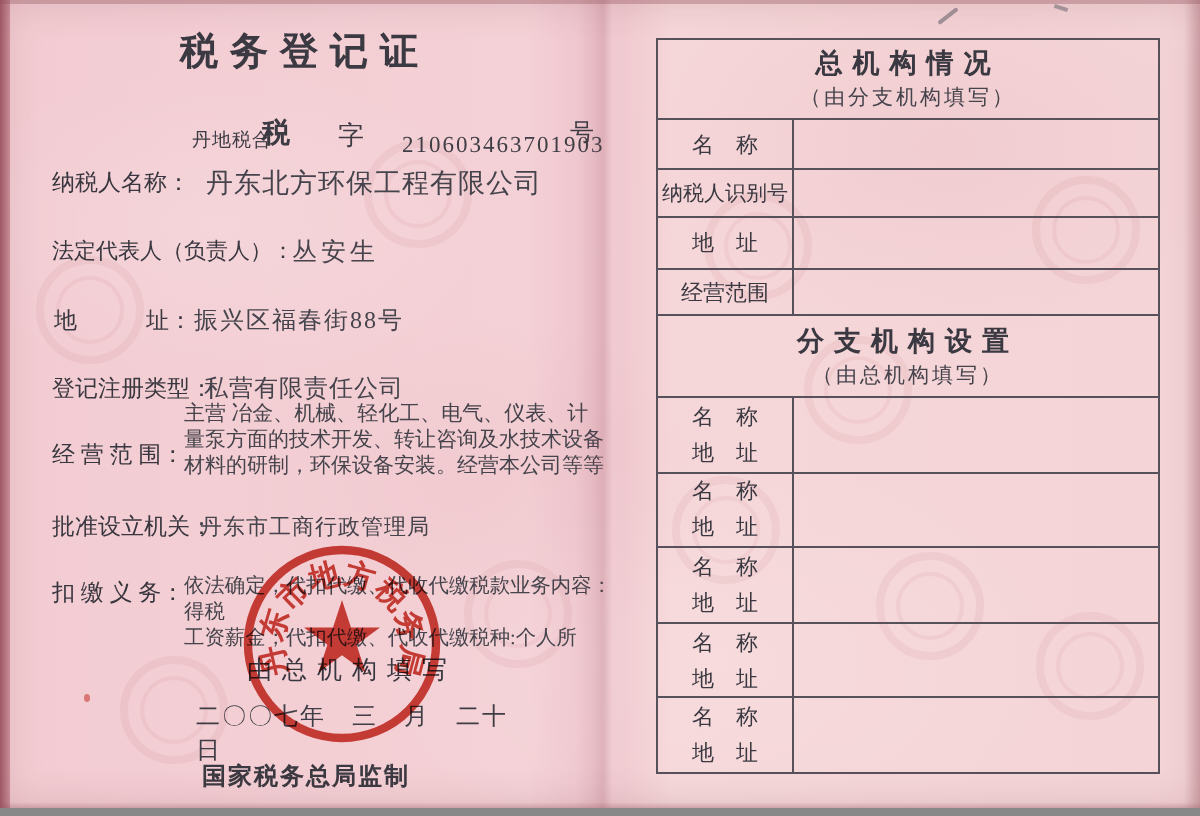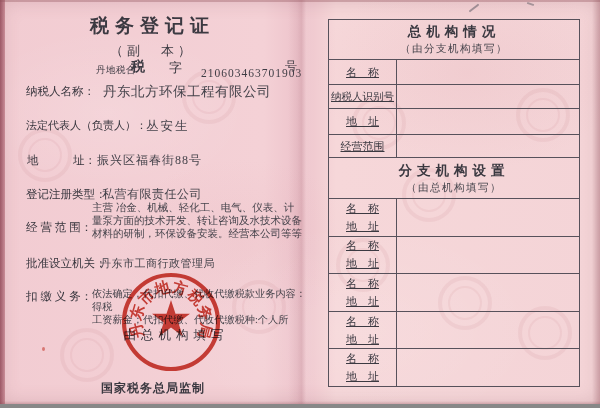--- a/index.html
+++ b/index.html
@@ -44,21 +44,21 @@
   .dateline{left:98px;top:350px;width:160px;font-size:12px;letter-spacing:1px;color:#3f3d45;}
   .footer{left:88px;top:380px;width:130px;text-align:center;font-size:12px;letter-spacing:1px;font-weight:bold;color:#3b3941;}
   
   .seal{left:111px;top:262px;width:120px;height:120px;mix-blend-mode:multiply;opacity:.85;}
   
   .tbl{left:328px;top:19px;width:252px;height:368px;border:1.5px solid #57515b;display:flex;flex-direction:column;box-sizing:border-box;}
   .sechead{border-bottom:1px solid #57515b;text-align:center;display:flex;flex-direction:column;justify-content:center;}
   .sechead .t{font-size:13.5px;font-weight:bold;letter-spacing:5px;color:#3a3840;}
   .sechead .s{font-size:10.5px;letter-spacing:1.5px;margin-top:1px;color:#45434b;}
   .ha{height:39px;} .hb{height:40px;}
-  .trow{display:flex;border-bottom:1px solid #57515b;text-decoration:underline;}
+  .trow{display:flex;border-bottom:1px solid #57515b;}
   .trow:last-child{border-bottom:none;}
   .tlabel{width:68px;border-right:1px solid #57515b;display:flex;flex-direction:column;justify-content:center;align-items:center;font-size:11px;color:#3a3840;box-sizing:border-box;white-space:pre;}
   .tval{flex:1;}
   .r1{height:24px;} .r2{height:23px;} .r3{height:25px;} .r4{height:22px;}
   .pair{flex:1;}
   .pair .tlabel{gap:3px;align-items:center;}
   
   .ink1{left:468px;top:7px;width:12px;height:2px;background:#8d8289;transform:rotate(-38deg);border-radius:1px;opacity:.8;}
   .ink2{left:527px;top:3px;width:7px;height:2px;background:#968b91;transform:rotate(18deg);opacity:.8;}
   .dotred{left:42px;top:347px;width:3px;height:4px;background:rgba(198,62,52,.6);border-radius:50%;}
@@ -73,21 +73,20 @@
   <div class="wm" style="left:232px;top:280px"></div>
   <div class="wm" style="left:60px;top:328px"></div>
   <div class="wm" style="left:352px;top:96px"></div>
   <div class="wm" style="left:516px;top:88px"></div>
   <div class="wm" style="left:402px;top:168px"></div>
   <div class="wm" style="left:336px;top:238px"></div>
   <div class="wm" style="left:438px;top:276px"></div>
   <div class="wm" style="left:518px;top:306px"></div>
 
   <div class="abs title">税务登记证</div>
-  <div class="abs subtitle">（副　本）</div>
 
   <div class="certline">
     <span class="abs p1">丹地税合</span>
     <span class="abs p2">税</span>
     <span class="abs p3">字</span>
     <span class="abs p4">210603463701903</span>
     <span class="abs p5">号</span>
   </div>
 
   <div class="f1">
@@ -121,20 +120,21 @@
   <div class="f7">
     <span class="abs lbl">扣 缴 义 务：</span>
     <div class="abs lines">
       <div>依法确定，代扣代缴、代收代缴税款业务内容：</div>
       <div>得税</div>
       <div>工资薪金；代扣代缴、代收代缴税种:个人所</div>
     </div>
   </div>
 
   <div class="abs issuer">由总机构填写</div>
+  <div class="abs dateline">二〇〇七年　三　月　二十日</div>
   <div class="abs footer">国家税务总局监制</div>
 
   <svg class="abs seal" viewBox="0 0 120 120">
     <circle cx="60" cy="60" r="47" fill="none" stroke="#c5281c" stroke-width="4.2"></circle>
     <path id="sealArc" d="M 34 75 A 30 30 0 1 1 86 75" fill="none"></path>
     <text font-size="15" font-weight="bold" fill="#c5281c" letter-spacing="0.5">
       <textPath href="#sealArc" startOffset="1">丹东市地方税务局</textPath>
     </text>
     <path fill="#c5281c" d="M60,38 L64.5,51.8 L79,51.8 L67.3,60.4 L71.8,74.2 L60,65.6 L48.2,74.2 L52.7,60.4 L41,51.8 L55.5,51.8 Z"></path>
   </svg>

